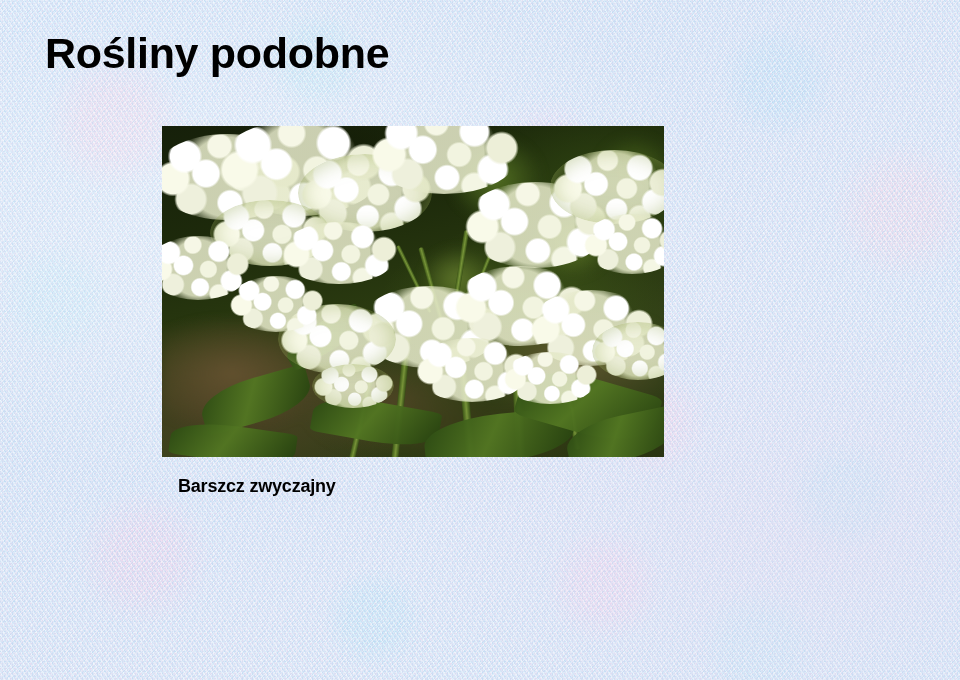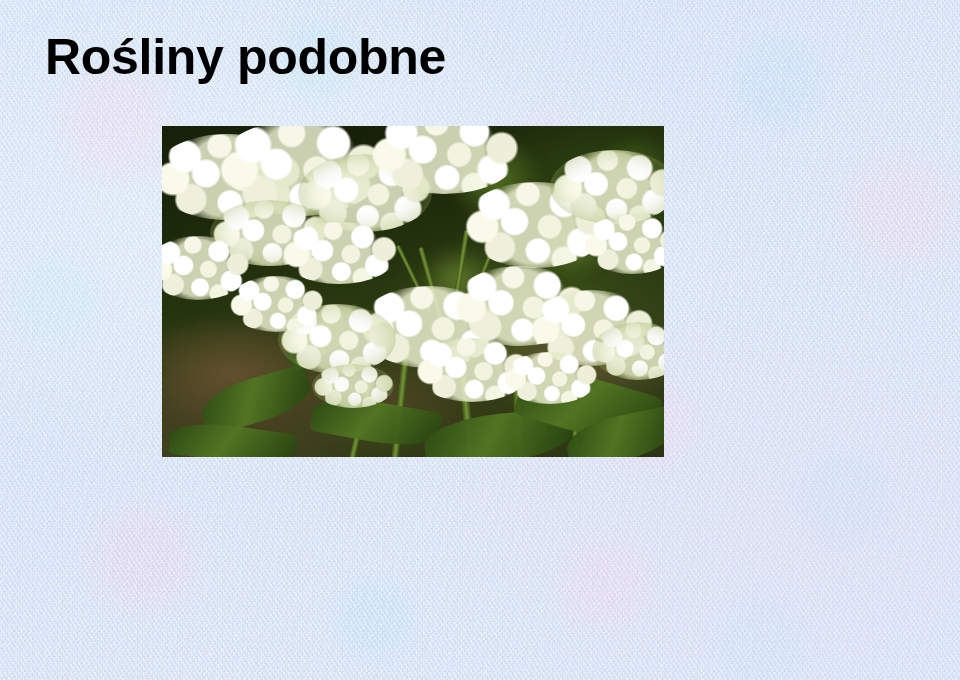--- a/index.html
+++ b/index.html
@@ -79,21 +79,21 @@
     background:
       radial-gradient(ellipse 70% 55% at 30% 35%, rgba(255,255,255,0.30), rgba(255,255,255,0) 70%),
       radial-gradient(ellipse 60% 50% at 85% 80%, rgba(236,214,238,0.25), rgba(236,214,238,0) 70%);
   }
 
   
   #slide-title {
     position: absolute;
     left: 45px;
     top: 30px;
-    font-size: 50px;
+    font-size: 43px;
     font-weight: bold;
     color: #000000;
     letter-spacing: -0.3px;
     line-height: 1.08;
     white-space: nowrap;
   }
 
   
   #photo-frame {
     position: absolute;
@@ -241,14 +241,15 @@
     <div class="umbel tint-green" style="left:116px; top:178px; width:118px; height:70px;"></div>
     <div class="umbel" style="left:290px; top:140px; width:136px; height:80px;"></div>
     <div class="umbel" style="left:366px; top:164px; width:126px; height:76px;"></div>
     <div class="umbel tint-green" style="left:430px; top:196px; width:92px;  height:58px;"></div>
     <div class="umbel" style="left:252px; top:212px; width:116px; height:64px;"></div>
     <div class="umbel tint-green" style="left:150px; top:238px; width:82px;  height:44px;"></div>
     <div class="umbel" style="left:340px; top:226px; width:96px;  height:52px;"></div>
     <div class="umbel" style="left:66px;  top:150px; width:96px;  height:56px;"></div>
   </div>
 
+  <div id="photo-caption">Barszcz zwyczajny</div>
 
 </div>
 
 </body></html>

